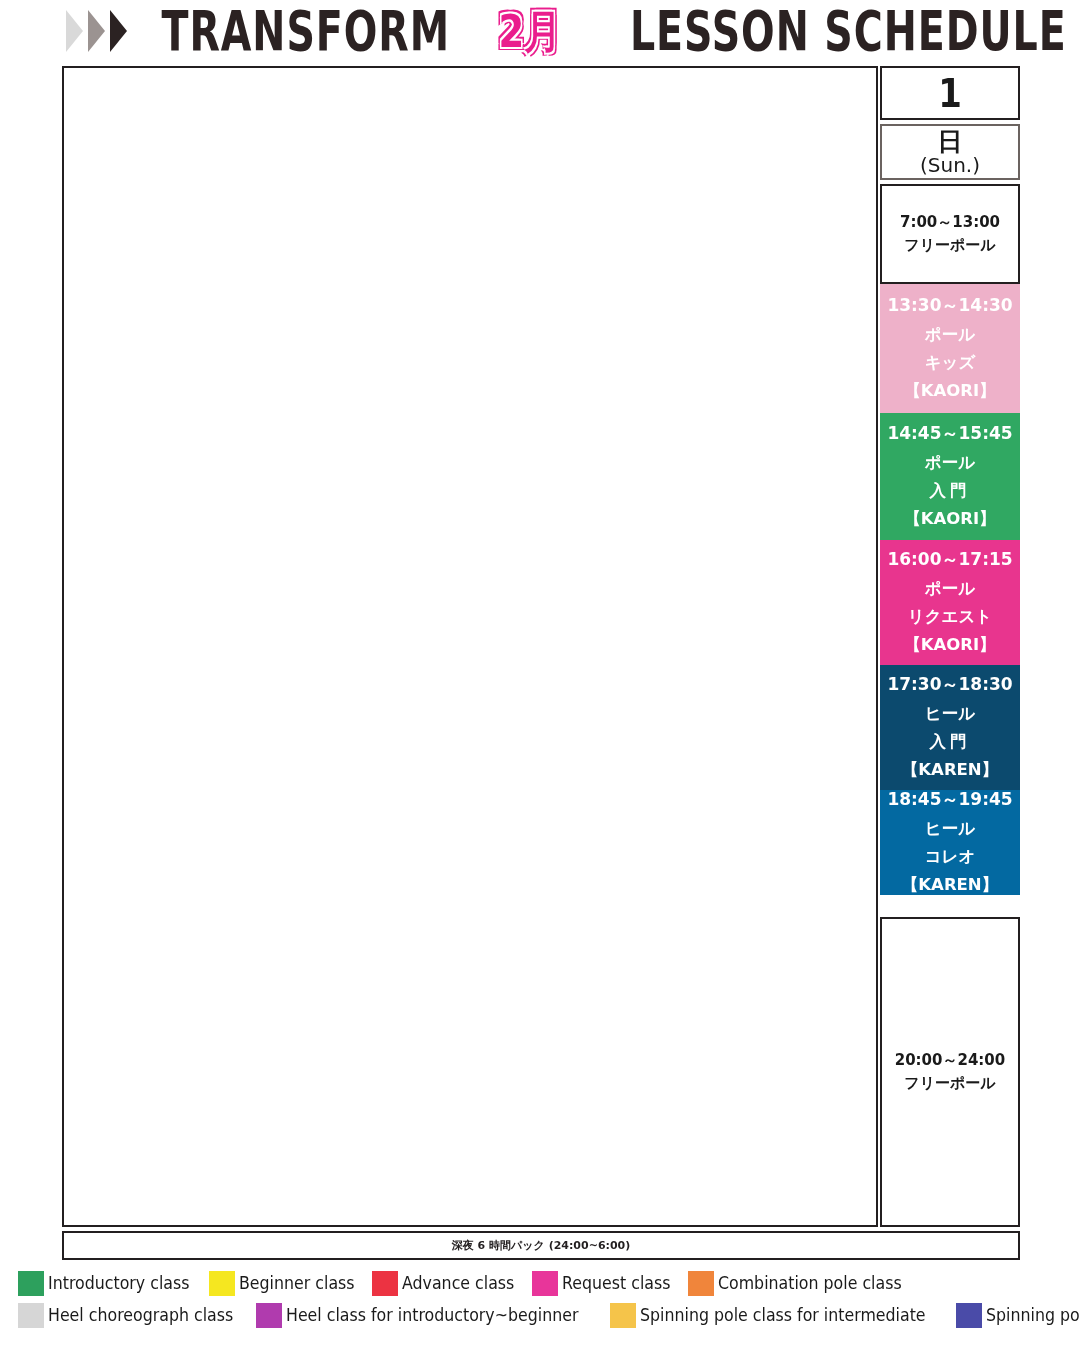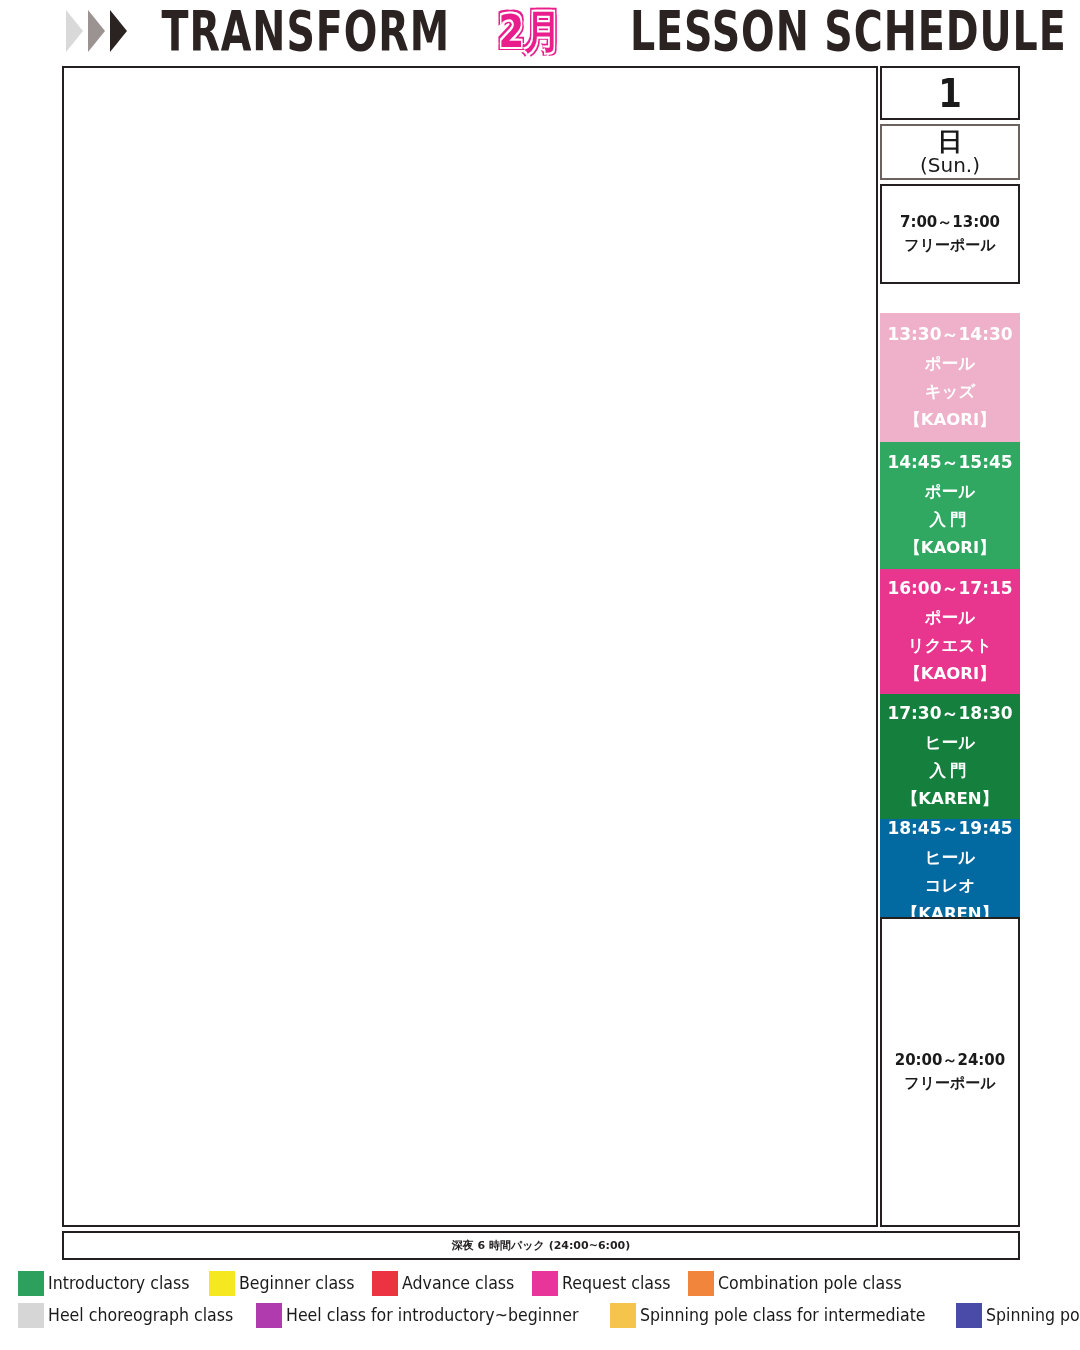--- a/index.html
+++ b/index.html
@@ -87,21 +87,21 @@
 
   .slot-line{
     font-family:"DejaVu Sans",sans-serif;
     font-weight:bold; font-size:15px; line-height:1.55; color:#1a1a1a;
     white-space:nowrap;
   }
 
   .lesson{
     position:absolute; left:0; width:140px; box-sizing:border-box;
     border:none;
-    display:flex; flex-direction:column; align-items:center; justify-content:center;margin-top:29px;
+    display:flex; flex-direction:column; align-items:center; justify-content:center;
   }
   .lesson .l{
     font-family:"DejaVu Sans",sans-serif;
     font-weight:bold; font-size:16.5px; line-height:1.72; color:#ffffff;
     white-space:nowrap; text-align:center;
   }
   .lesson .l.time{ font-size:17px; }
   .lesson .l.sp{ letter-spacing:4px; }
 
   
@@ -176,21 +176,21 @@
           <div class="l ">ポール</div>
           <div class="l sp">入門</div>
           <div class="l ">【KAORI】</div>
         </div>
         <div class="lesson" style="top: 474px; height: 125px; background: rgb(232, 53, 142);">
           <div class="l time">16:00～17:15</div>
           <div class="l ">ポール</div>
           <div class="l ">リクエスト</div>
           <div class="l ">【KAORI】</div>
         </div>
-        <div class="lesson" style="top: 599px; height: 125px; background: #15803d;">
+        <div class="lesson" style="top: 599px; height: 125px; background: #0c4a6e;">
           <div class="l time">17:30～18:30</div>
           <div class="l ">ヒール</div>
           <div class="l sp">入門</div>
           <div class="l ">【KAREN】</div>
         </div>
         <div class="lesson" style="top: 724px; height: 105px; background: #0369a1;">
           <div class="l time">18:45～19:45</div>
           <div class="l ">ヒール</div>
           <div class="l ">コレオ</div>
           <div class="l ">【KAREN】</div>

